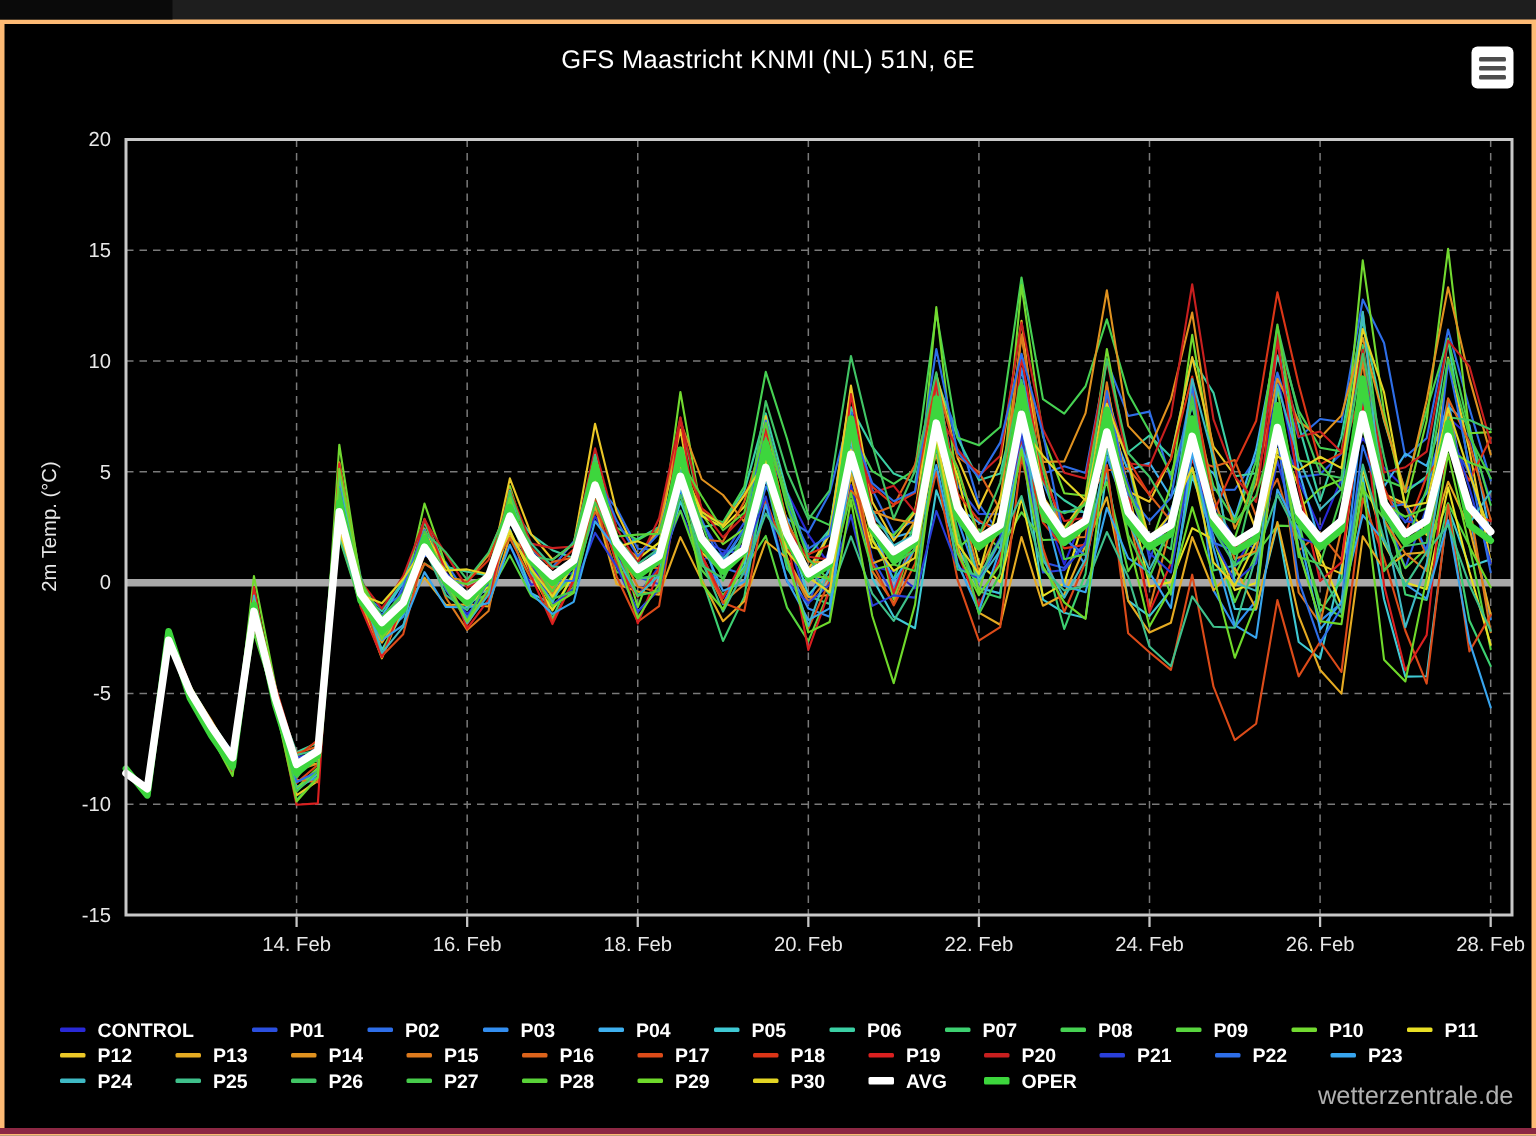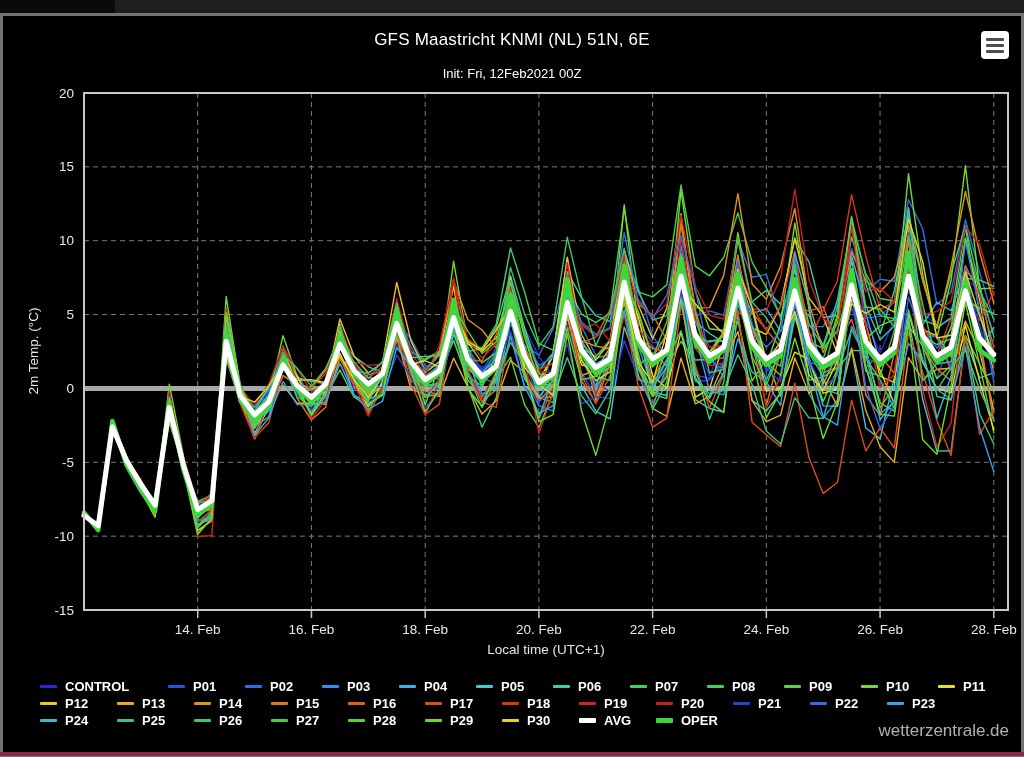--- a/index.html
+++ b/index.html
@@ -1,18 +1,18 @@
 <!DOCTYPE html>
 <html><head>
 <meta charset="utf-8">
 <style>
   html,body{margin:0;padding:0;}
   body{width:1024px;height:757px;overflow:hidden;background:#ffffff;
        font-family:"Liberation Sans",sans-serif;position:relative;}
-  .screen{position:absolute;inset:0;width:1024px;height:757px;background:#737373;}
+  .screen{position:absolute;inset:0;width:1024px;height:757px;background:#fdba74;}
   .chrome-bar{position:absolute;top:0;left:0;width:1024px;height:13px;background:#1e1e1e;}
   .chrome-left{position:absolute;top:0;left:0;width:115px;height:13px;background:#0a0a0a;}
   .chart-box{position:absolute;left:3px;top:16px;width:1018px;height:736px;background:#000;}
   .chart-title{position:absolute;top:14px;left:0;width:100%;text-align:center;
                color:#ffffff;font-size:17px;letter-spacing:.2px;}
   .chart-subtitle{position:absolute;top:50px;left:0;width:100%;text-align:center;
                   color:#ffffff;font-size:13px;}
   .menu-btn{position:absolute;top:15px;right:12px;width:28px;height:28px;background:#ffffff;
             border:none;border-radius:4px;display:flex;align-items:center;justify-content:center;
             cursor:pointer;padding:0;}
@@ -37,21 +37,20 @@
 </head>
 <body>
 
 <div class="screen">
   <div class="chrome-bar">
     <div class="chrome-left"></div>
   </div>
 
   <div class="chart-box">
     <div class="chart-title">GFS Maastricht KNMI (NL) 51N, 6E</div>
-    <div class="chart-subtitle">Init: Fri, 12Feb2021 00Z</div>
 
     <button class="menu-btn" aria-label="chart menu">
       <span class="menu-bars">
           <i></i>
           <i></i>
           <i></i>
         </span>
     </button>
 
     <div class="ylabel">2m Temp. (°C)</div>
@@ -127,21 +126,20 @@
           <polyline points="0.0,422.5 14.2,433.8 28.4,332.5 42.6,365.7 56.9,391.9 71.1,418.3 85.3,310.1 99.5,377.7 113.7,434.6 127.9,421.0 142.2,234.7 156.4,294.6 170.6,318.3 184.8,302.4 199.0,261.3 213.2,298.4 227.4,320.9 241.7,292.3 255.9,235.1 270.1,273.2 284.3,306.2 298.5,301.2 312.7,241.8 327.0,272.7 341.2,303.9 355.4,301.0 369.6,214.6 383.8,255.5 398.0,294.1 412.2,263.5 426.5,199.0 440.7,239.0 454.9,279.4 469.1,294.3 483.3,209.2 497.5,253.0 511.8,283.1 526.0,273.8 540.2,203.2 554.4,260.5 568.6,316.3 582.8,289.3 597.0,163.2 611.3,219.5 625.5,279.8 639.7,276.4 653.9,188.8 668.1,263.7 682.3,292.0 696.6,257.8 710.8,171.7 725.0,248.8 739.2,255.3 753.4,237.5 767.6,189.3 781.8,278.4 796.1,283.0 810.3,237.6 824.5,164.2 838.7,287.8 852.9,270.1 867.1,233.1 881.4,146.2 895.6,197.8 909.8,225.8" fill="none" stroke="#47cb4b" stroke-width="1.4" stroke-linejoin="round" stroke-linecap="round"></polyline>
           <polyline points="0.0,422.5 14.2,432.2 28.4,332.7 42.6,368.4 56.9,394.7 71.1,417.2 85.3,320.6 99.5,380.5 113.7,419.7 127.9,405.2 142.2,241.2 156.4,293.1 170.6,323.9 184.8,305.3 199.0,263.7 213.2,293.7 227.4,296.4 241.7,290.8 255.9,241.9 270.1,282.1 284.3,301.2 298.5,276.4 312.7,237.1 327.0,264.7 341.2,263.4 355.4,262.8 369.6,213.6 383.8,237.8 398.0,260.5 412.2,248.8 426.5,188.9 440.7,245.0 454.9,288.8 469.1,293.4 483.3,235.7 497.5,286.9 511.8,283.3 526.0,287.7 540.2,188.8 554.4,219.6 568.6,267.0 582.8,255.3 597.0,172.9 611.3,254.4 625.5,260.5 639.7,241.6 653.9,193.1 668.1,233.3 682.3,269.1 696.6,282.6 710.8,199.9 725.0,258.7 739.2,265.7 753.4,222.1 767.6,123.3 781.8,214.0 796.1,216.2 810.3,233.6 824.5,192.9 838.7,243.1 852.9,251.5 867.1,245.8 881.4,206.9 895.6,215.3 909.8,220.5" fill="none" stroke="#59d238" stroke-width="1.4" stroke-linejoin="round" stroke-linecap="round"></polyline>
           <polyline points="0.0,422.5 14.2,434.4 28.4,331.2 42.6,368.0 56.9,397.9 71.1,424.3 85.3,307.6 99.5,377.1 113.7,441.3 127.9,425.4 142.2,219.6 156.4,293.6 170.6,333.1 184.8,309.2 199.0,263.9 213.2,293.7 227.4,321.4 241.7,299.7 255.9,238.8 270.1,287.3 284.3,310.9 298.5,302.3 312.7,224.6 327.0,278.3 341.2,319.1 355.4,296.3 369.6,227.4 383.8,296.3 398.0,313.2 412.2,279.7 426.5,222.6 440.7,279.9 454.9,328.6 469.1,321.7 483.3,240.4 497.5,317.7 511.8,362.4 526.0,310.1 540.2,201.4 554.4,275.7 568.6,303.8 582.8,283.3 597.0,206.5 611.3,284.5 625.5,308.6 639.7,319.6 653.9,200.3 668.1,266.0 682.3,324.7 696.6,299.2 710.8,245.1 725.0,291.2 739.2,345.5 753.4,309.2 767.6,187.2 781.8,274.2 796.1,321.2 810.3,323.1 824.5,228.9 838.7,346.8 852.9,361.3 867.1,292.4 881.4,209.6 895.6,271.4 909.8,298.5" fill="none" stroke="#6fd92b" stroke-width="1.4" stroke-linejoin="round" stroke-linecap="round"></polyline>
           <polyline points="0.0,422.5 14.2,432.8 28.4,336.1 42.6,369.7 56.9,394.2 71.1,416.6 85.3,322.2 99.5,374.7 113.7,418.2 127.9,412.9 142.2,261.4 156.4,303.5 170.6,309.2 184.8,293.0 199.0,271.3 213.2,287.3 227.4,286.6 241.7,289.8 255.9,262.3 270.1,286.3 284.3,304.7 298.5,283.1 312.7,225.6 327.0,271.5 341.2,267.8 355.4,273.6 369.6,216.4 383.8,248.3 398.0,257.2 412.2,237.2 426.5,214.0 440.7,274.5 454.9,291.8 469.1,301.9 483.3,206.9 497.5,267.4 511.8,287.6 526.0,278.9 540.2,198.6 554.4,269.6 568.6,289.6 582.8,239.0 597.0,192.3 611.3,210.8 625.5,227.0 639.7,240.7 653.9,176.2 668.1,214.5 682.3,266.9 696.6,249.6 710.8,218.8 725.0,282.0 739.2,297.3 753.4,268.1 767.6,211.1 781.8,220.4 796.1,211.5 810.3,219.1 824.5,126.3 838.7,168.6 852.9,245.0 867.1,242.2 881.4,179.2 895.6,222.6 909.8,263.2" fill="none" stroke="#e3d524" stroke-width="1.4" stroke-linejoin="round" stroke-linecap="round"></polyline>
           <polyline points="0.0,419.5 14.2,437.2 28.4,327.9 42.6,372.2 56.9,397.4 71.1,418.0 85.3,310.2 99.5,376.7 113.7,422.5 127.9,410.6 142.2,242.3 156.4,307.2 170.6,327.9 184.8,313.2 199.0,265.9 213.2,295.4 227.4,308.7 241.7,292.5 255.9,245.2 270.1,280.7 284.3,295.4 298.5,283.6 312.7,217.1 327.0,273.3 341.2,291.0 355.4,280.7 369.6,206.8 383.8,270.3 398.0,288.0 412.2,274.7 426.5,202.4 440.7,265.9 454.9,292.5 469.1,283.6 483.3,186.1 497.5,260.0 511.8,280.7 526.0,268.8 540.2,172.8 554.4,251.1 568.6,271.8 582.8,260.0 597.0,165.4 611.3,248.2 625.5,268.8 639.7,257.0 653.9,180.2 668.1,254.1 682.3,271.8 696.6,262.9 710.8,186.1 725.0,257.0 739.2,274.7 753.4,265.9 767.6,177.3 781.8,254.1 796.1,271.8 810.3,260.0 824.5,159.5 838.7,248.2 852.9,268.8 867.1,260.0 881.4,189.1 895.6,257.0 909.8,267.4" fill="none" stroke="#3dd63d" stroke-width="4.5" stroke-linejoin="round" stroke-linecap="round"></polyline>
           <polyline points="0.0,422.5 14.2,432.8 28.4,333.8 42.6,367.8 56.9,391.4 71.1,412.1 85.3,314.6 99.5,372.2 113.7,416.6 127.9,407.7 142.2,248.2 156.4,302.8 170.6,322.0 184.8,308.7 199.0,271.8 213.2,292.5 227.4,304.3 241.7,291.0 255.9,251.1 270.1,277.7 284.3,291.0 298.5,280.7 312.7,230.4 327.0,268.8 341.2,286.6 355.4,277.7 369.6,224.5 383.8,265.9 398.0,283.6 412.2,273.3 426.5,218.6 440.7,262.9 454.9,289.5 469.1,280.7 483.3,209.8 497.5,257.0 511.8,274.7 526.0,265.9 540.2,189.1 554.4,245.2 568.6,265.9 582.8,257.0 597.0,183.2 611.3,242.3 625.5,262.9 639.7,254.1 653.9,195.0 668.1,248.2 682.3,265.9 696.6,257.0 710.8,197.9 725.0,251.1 739.2,268.8 753.4,260.0 767.6,192.0 781.8,248.2 796.1,265.9 810.3,254.1 824.5,183.2 838.7,242.3 852.9,262.9 867.1,254.1 881.4,197.9 895.6,245.2 909.8,261.5" fill="none" stroke="#ffffff" stroke-width="5" stroke-linejoin="round" stroke-linecap="round"></polyline>
           <rect x="0" y="0" width="924" height="517" fill="none" stroke="#c8c8c8" stroke-width="2"></rect>
         </g>
       </svg>
 
-    <div class="xlabel">Local time (UTC+1)</div>
 
     <div class="legend">
         <div class="legend-row">
           <span class="legend-item wide">
             <span class="swatch" style="background: rgb(41, 41, 214);"></span>
             <span class="legend-label">CONTROL</span>
           </span>
           <span class="legend-item">
             <span class="swatch" style="background: rgb(43, 79, 223);"></span>
             <span class="legend-label">P01</span>

